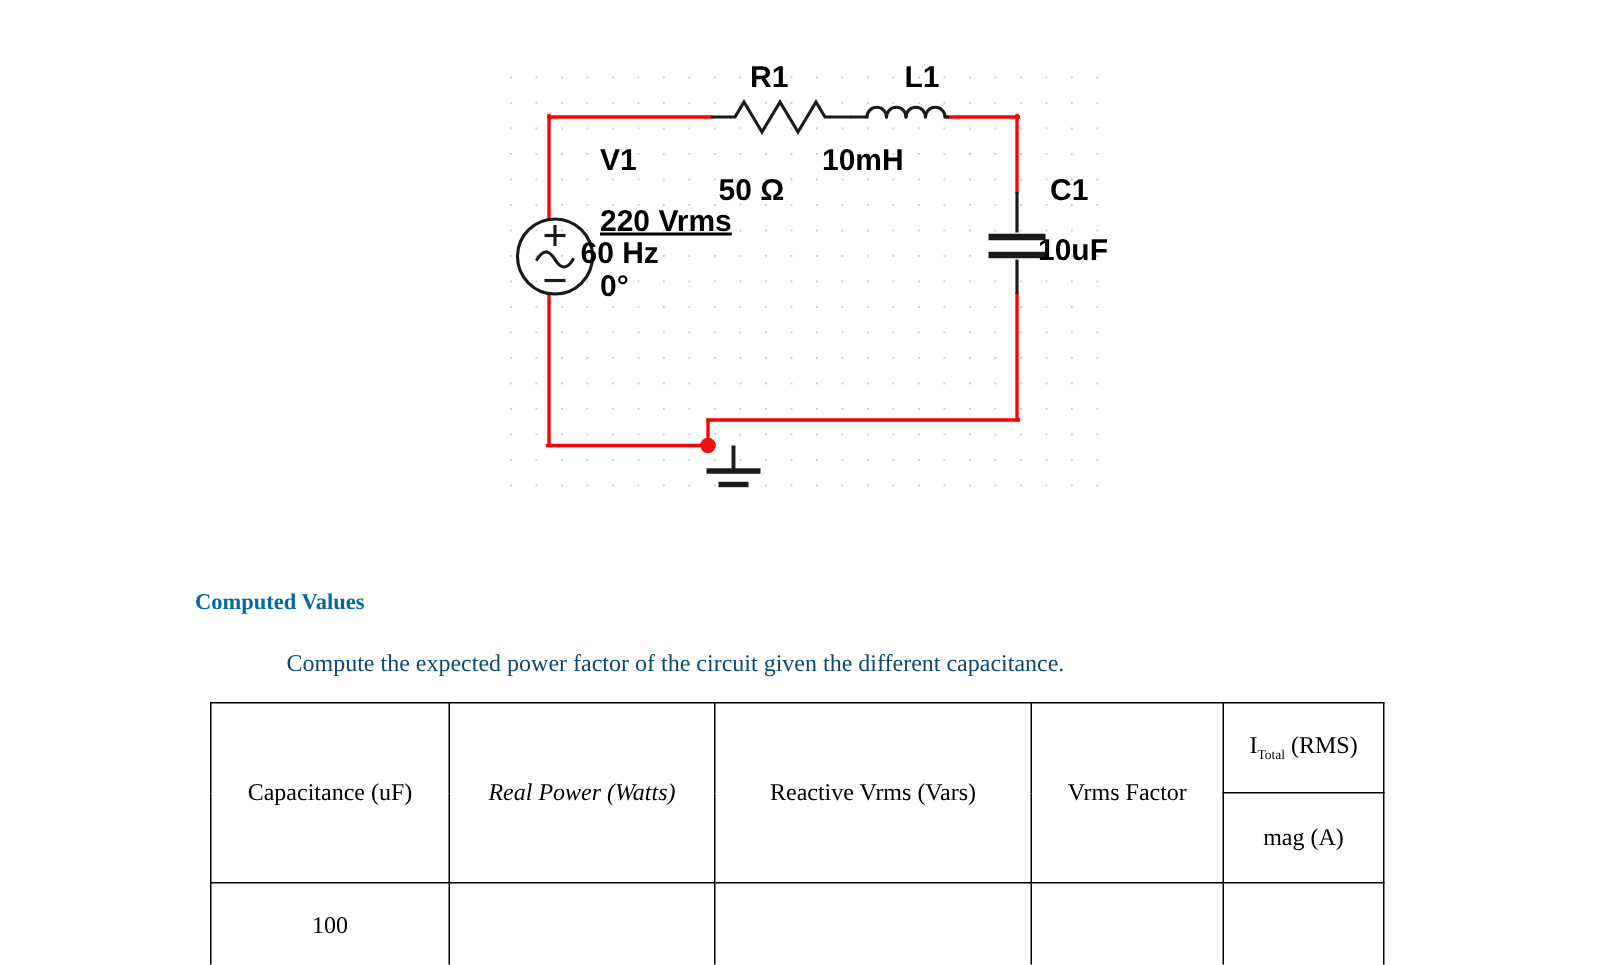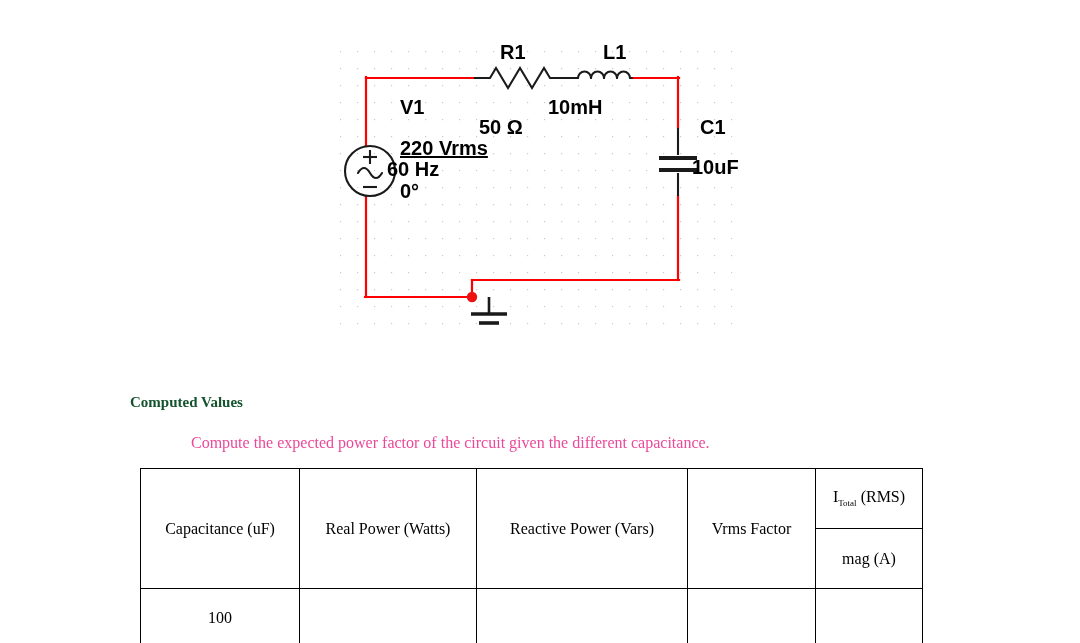--- a/index.html
+++ b/index.html
@@ -51,30 +51,30 @@
   #src-line3  { left: 400px; top: 181px; }
 
   
   #computed-heading {
     position: absolute;
     left: 130px;
     top: 394px;
     font-family: "Liberation Serif", serif;
     font-weight: bold;
     font-size: 15px;
-    color: #14532d;
+    color: #0369a1;
     white-space: nowrap;
   }
   #computed-instruction {
     position: absolute;
     left: 191px;
     top: 434px;
     font-family: "Liberation Serif", serif;
     font-size: 16px;
-    color: #ec4899;
+    color: #0c4a6e;
     white-space: nowrap;
   }
 
   
   #values-table {
     position: absolute;
     left: 140px;
     top: 468px;
     border-collapse: collapse;
     font-family: "Liberation Serif", serif;
@@ -83,21 +83,21 @@
   }
   #values-table td {
     border: 1.6px solid #000000;
     text-align: center;
     vertical-align: middle;
     padding: 0;
     background: #ffffff;
   }
   .th-cell { height: 118px; }
   .col-cap  { width: 158px; }
-  .col-real { width: 176px; }
+  .col-real { width: 176px; font-style: italic; }
   .col-reac { width: 210px; }
   .col-pf   { width: 127px; }
   .col-i    { width: 106px; }
   .i-sub-cell { height: 59px; margin-top: 24px; }
   .data-row td { height: 57px; }
   .sub-tot {
     font-size: 9px;
     vertical-align: sub;
   }
 </style>
@@ -192,21 +192,21 @@
 </div>
 
 <div id="computed-heading">Computed Values</div>
 <div id="computed-instruction">Compute the expected power factor of the circuit given the different capacitance.</div>
 
 <table id="values-table">
   <tbody>
     <tr>
       <td class="th-cell col-cap" rowspan="2">Capacitance (uF)</td>
       <td class="th-cell col-real" rowspan="2">Real Power (Watts)</td>
-      <td class="th-cell col-reac" rowspan="2">Reactive Power (Vars)</td>
+      <td class="th-cell col-reac" rowspan="2">Reactive Vrms (Vars)</td>
       <td class="th-cell col-pf" rowspan="2">Vrms Factor</td>
       <td class="i-sub-cell col-i"><span>I</span><span class="sub-tot">Total</span><span> (RMS)</span></td>
     </tr>
     <tr>
       <td class="i-sub-cell col-i">mag (A)</td>
     </tr>
     <tr class="data-row">
       <td class="col-cap">100</td>
       <td class="col-real"></td>
       <td class="col-reac"></td>

